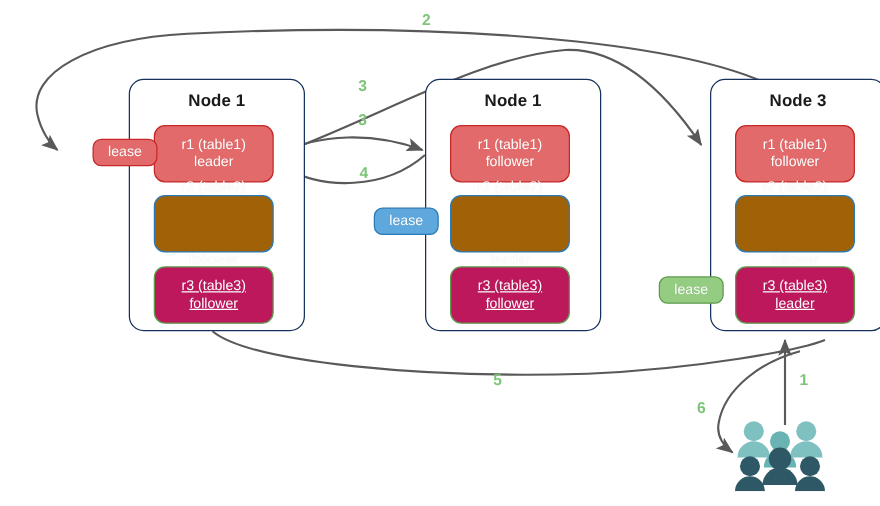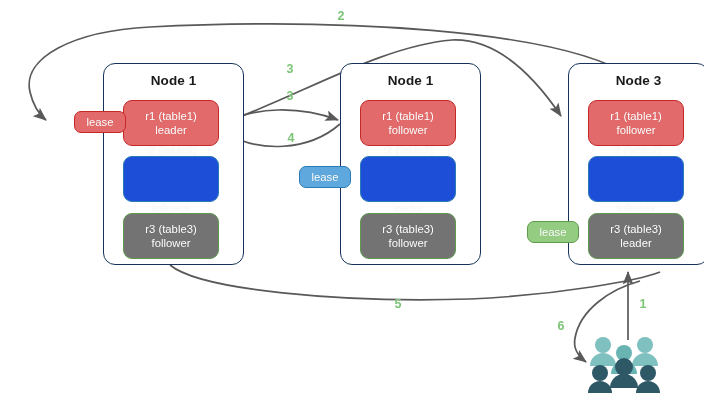--- a/index.html
+++ b/index.html
@@ -50,27 +50,28 @@
     color: #ffffff;
     text-shadow: 0 0 1px rgba(0,0,0,0.12);
     text-align: center;
   }
   .replica .ln { display: block; }
   .r-red {
     background: #e36a6a;
     border: 1.6px solid #c62828;
   }
   .r-blue {
-    background: #1d4ed8;
+    background: #a16207;
     border: 1.6px solid #2a7ab5;
     gap: 44px;
   }
   .r-green {
-    background: #737373;
+    background: #be185d;
     border: 1.6px solid #5f9a4e;
+    text-decoration: underline;
   }
   .lease {
     position: absolute;
     border-radius: 7px;
     box-sizing: border-box;
     display: flex;
     align-items: center;
     justify-content: center;
     font-size: 11.3px;
     color: #ffffff;

